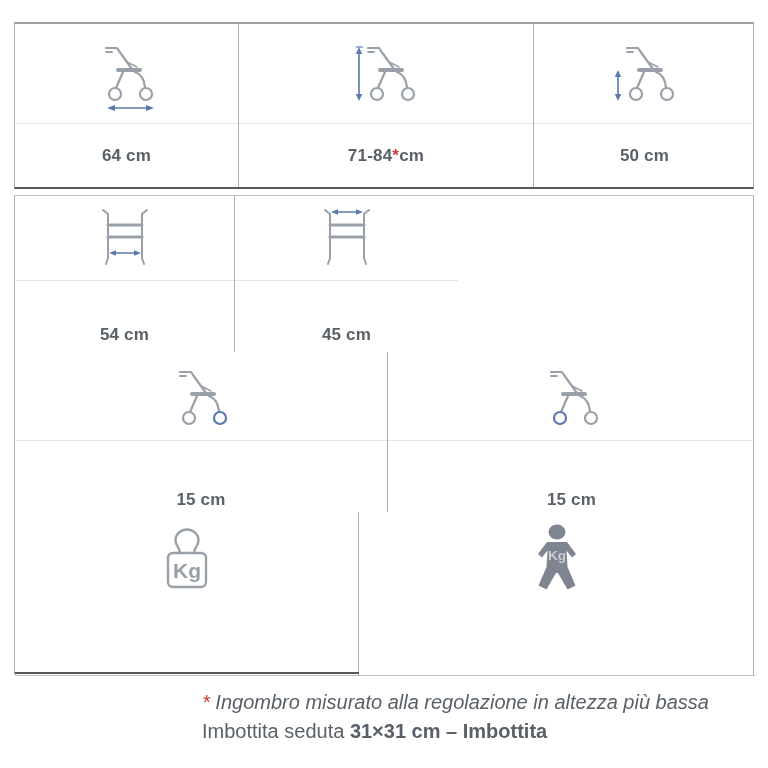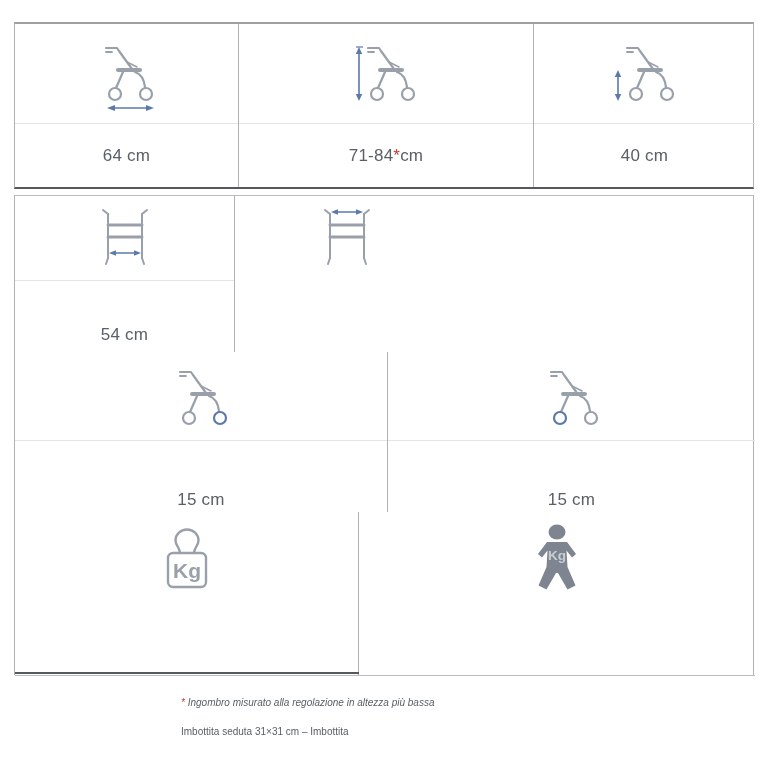--- a/index.html
+++ b/index.html
@@ -23,33 +23,33 @@
   }
   .cell + .cell{border-left:1px solid #aeb2b6;}
   .icon-zone{display:flex;align-items:center;justify-content:center;flex:0 0 auto;}
   #row1 .icon-zone{height:99px;}
   #row2 .icon-zone{height:84px;}
   #row3 .icon-zone{height:88px;}
   #row4 .icon-zone{height:94px;}
   .label-zone{
     flex:1;display:flex;align-items:center;justify-content:center;
     border-top:1px solid #e4e5e7;
-    font-size:17px;color:#5a6067;letter-spacing:.2px;
+    font-size:17px;color:#5a6067;letter-spacing:.2px;font-weight:bold;
   }
   .star{color:#c9392f;}
   .hline{position:absolute;left:0;}
   #row4-dark-line{bottom:1px;width:344px;height:2px;background:#55585d;}
   #row4-light-line{bottom:-1px;width:740px;height:1px;background:#b9bcc0;}
   .footnotes{
-    position:absolute;left:181px;top:688px;
-    font-size:10px;line-height:29px;color:#5a6067;
+    position:absolute;left:202px;top:688px;
+    font-size:20px;line-height:29px;color:#5a6067;
   }
   .fn1{font-style:italic;}
   .fn1 .star{font-style:italic;}
-  .fn2 b{font-weight:normal;}
+  .fn2 b{font-weight:bold;}
   svg{display:block;}
   svg text{font-family:"Liberation Sans","DejaVu Sans",sans-serif;}
 </style>
 </head>
 <body>
 
 <div class="row" id="row1">
 
   <div class="cell" style="left:0;width:223px">
     <div class="icon-zone">
@@ -121,21 +121,21 @@
         </g>
         <g stroke="#5b79ab" stroke-width="1.6" fill="none">
           <path d="M6 38 V61"></path>
         </g>
         <g fill="#5b79ab" stroke="none">
           <path d="M6 34 l-3.2 7 h6.4 z"></path>
             <path d="M6 65 l-3.2 -7 h6.4 z"></path>
         </g>
       </svg>
     </div>
-    <div class="label-zone">40 cm</div>
+    <div class="label-zone">50 cm</div>
   </div>
 </div>
 
 <div class="row" id="row2">
 
   <div class="cell" style="left:0;width:219px">
     <div class="icon-zone">
       <svg width="56" height="64" viewBox="0 0 56 64">
         <g fill="none" stroke="#9aa0aa" stroke-width="2" stroke-linecap="round" stroke-linejoin="round">
           <path d="M11 8 V52 M45 8 V52"></path>
@@ -166,20 +166,21 @@
         </g>
         <g stroke="#5b79ab" stroke-width="1.5" fill="none">
             <path d="M15 6 H41"></path>
           </g>
         <g fill="#5b79ab" stroke="none">
           <path d="M12 6 l7 -2.8 v5.6 z"></path>
             <path d="M44 6 l-7 -2.8 v5.6 z"></path>
         </g>
       </svg>
     </div>
+    <div class="label-zone">45 cm</div>
   </div>
 
 </div>
 
 <div class="row" id="row3">
 
   <div class="cell" style="left:0;width:372px">
     <div class="icon-zone">
       <svg width="64" height="72" viewBox="0 0 64 72">
         <g fill="none" stroke="#9aa0aa" stroke-width="2.2" stroke-linecap="round" stroke-linejoin="round">

